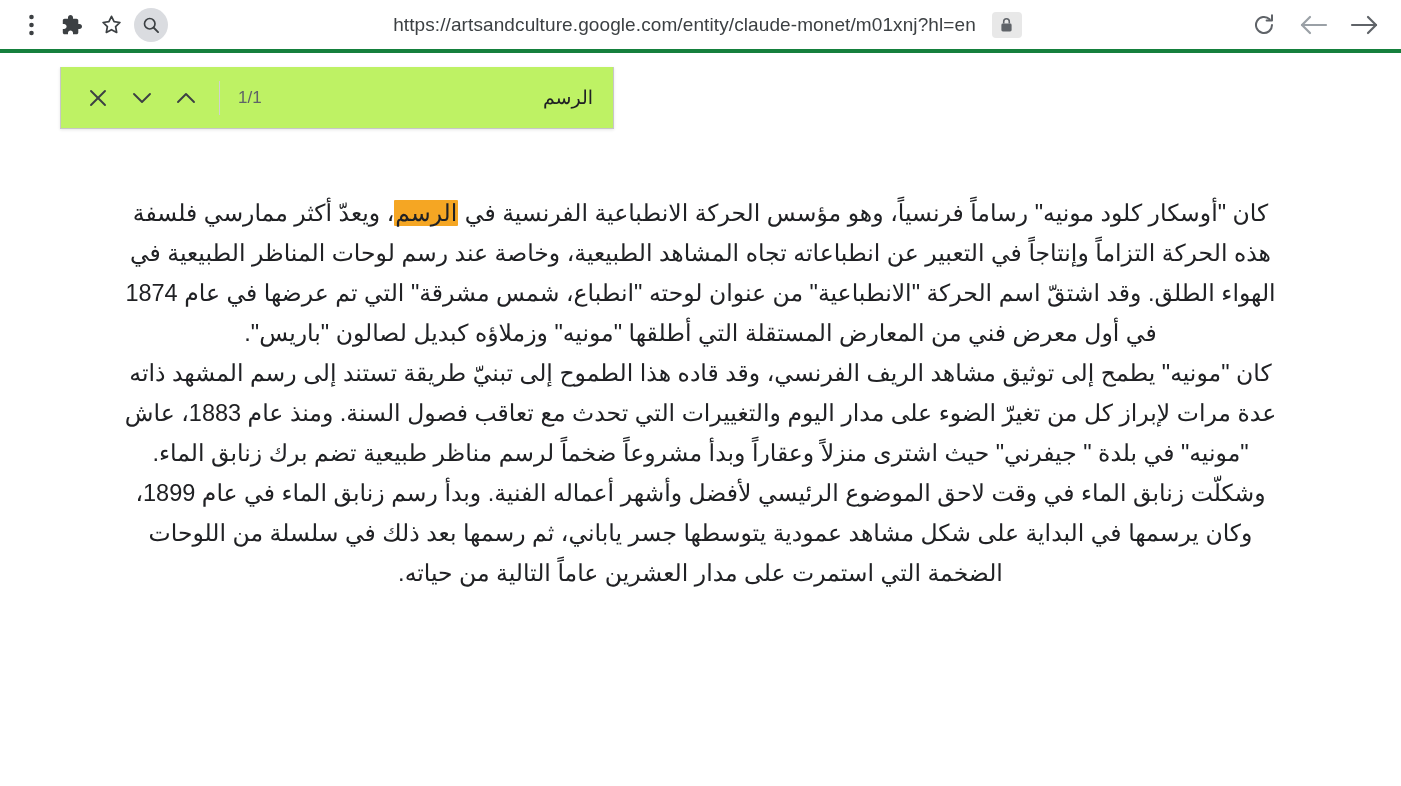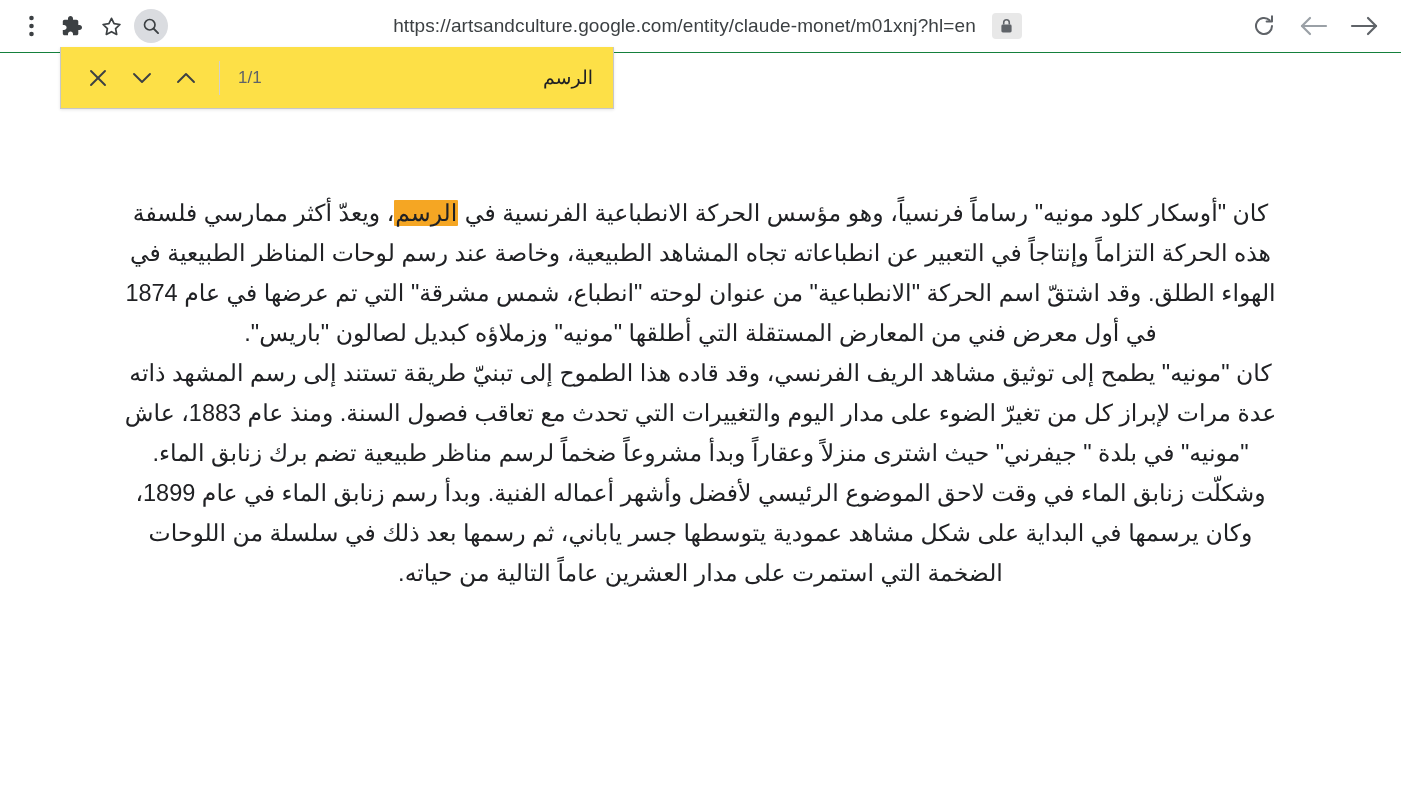--- a/index.html
+++ b/index.html
@@ -10,21 +10,21 @@
     height: 786px;
     overflow: hidden;
     font-family: "Liberation Sans", sans-serif;
   }
 
   
   .browser-chrome {
     position: relative;
     height: 53px;
     background: #ffffff;
-    border-bottom: 1px solid #15803d;
+    border-bottom: 4px solid #15803d;
     display: flex;
     align-items: center;
     box-sizing: border-box;
   }
 
   .chrome-left {
     display: flex;
     align-items: center;
     gap: 6px;
     padding-left: 14px;
@@ -83,25 +83,25 @@
     display: flex;
     align-items: center;
     gap: 16px;
     padding-right: 20px;
     flex: 0 0 auto;
   }
 
   
   .find-bar {
     position: absolute;
-    top: 47px;
+    top: 67px;
     left: 60px;
     width: 554px;
     height: 62px;
-    background: #fde047;
+    background: #bef264;
     border: 1px solid #c7c7c7;
     border-top: none;
     box-sizing: border-box;
     display: flex;
     align-items: center;
     box-shadow: 0 1px 3px rgba(0,0,0,0.10);
     z-index: 20;
   }
 
   .find-controls {

